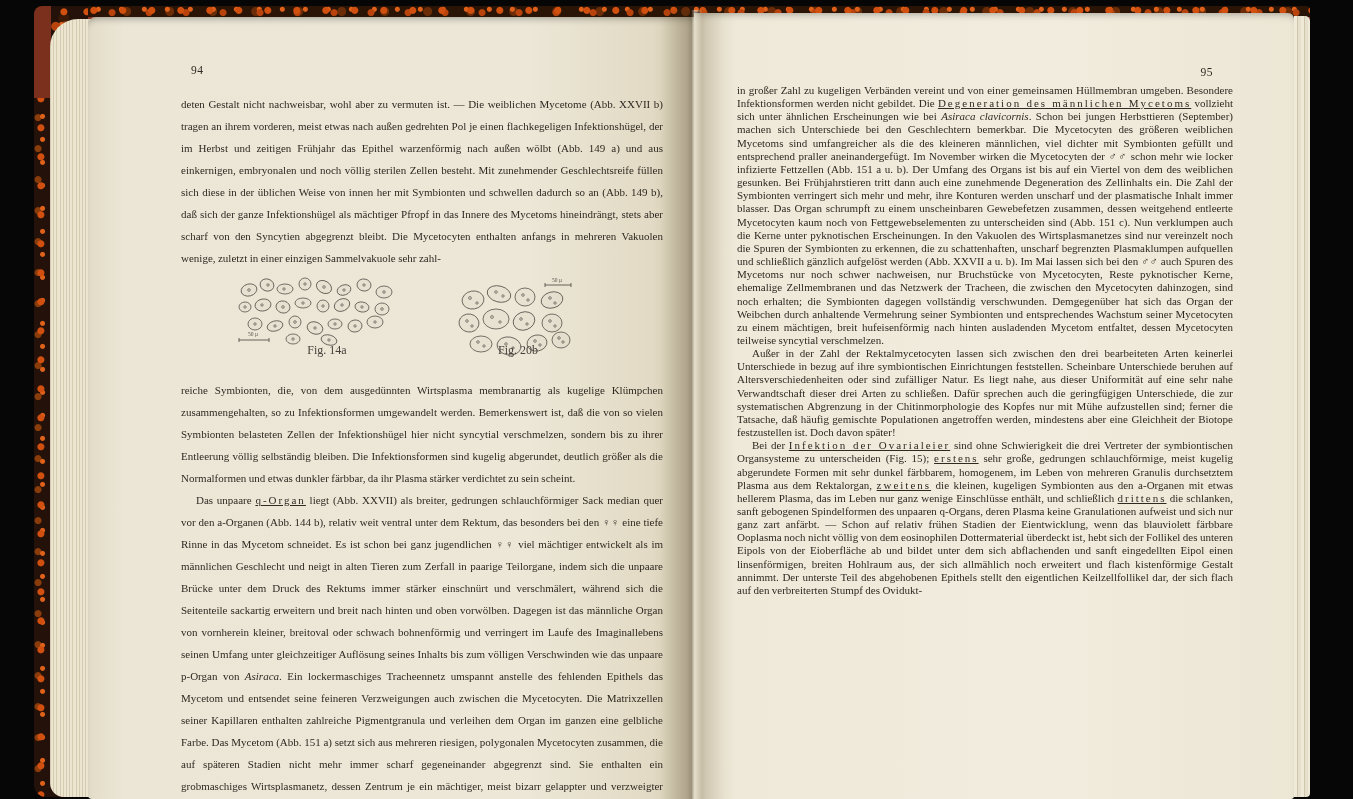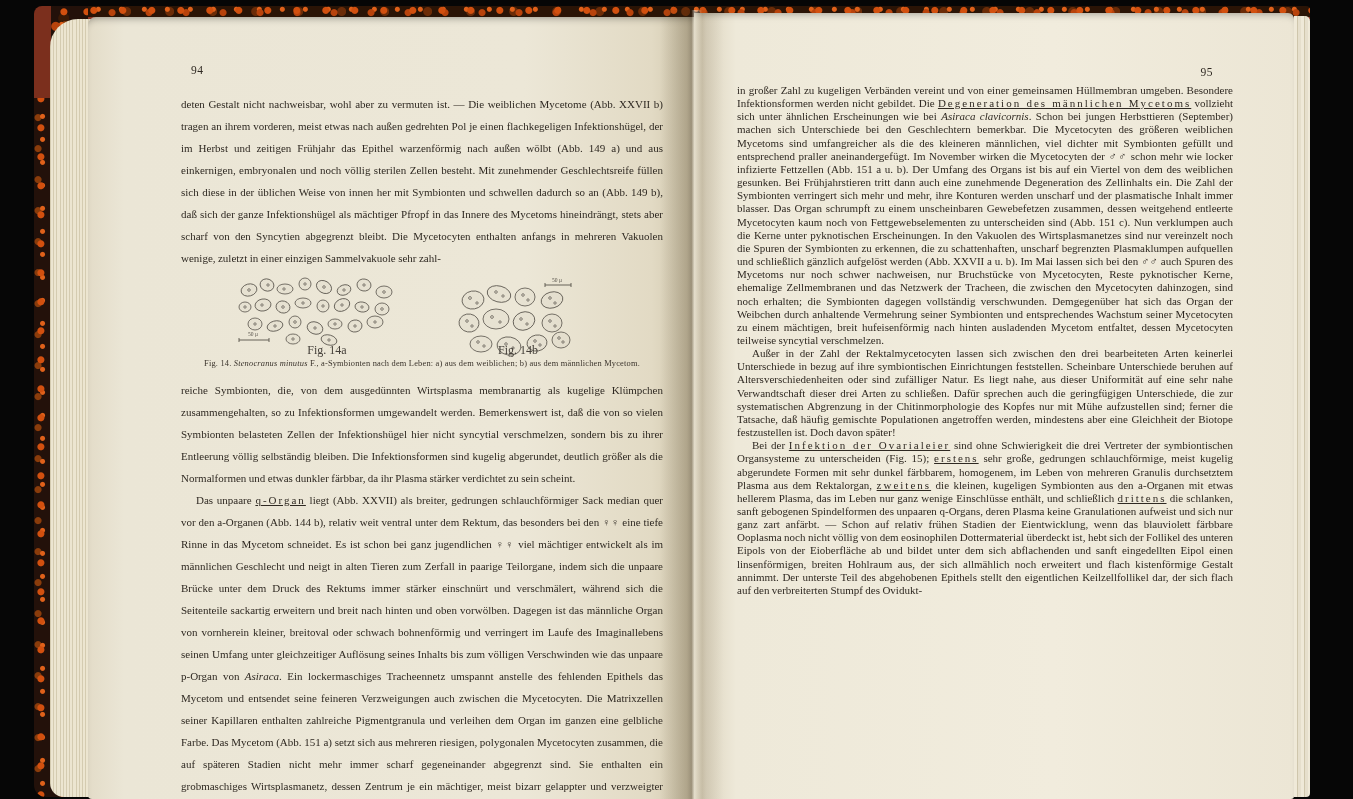--- a/index.html
+++ b/index.html
@@ -226,22 +226,21 @@
         <circle class="nuc" cx="53" cy="66" r="1.3"></circle>
           <circle class="nuc" cx="60" cy="70" r="1.2"></circle>
         <circle class="nuc" cx="82" cy="63" r="1.3"></circle>
           <circle class="nuc" cx="87" cy="67" r="1.2"></circle>
         <circle class="nuc" cx="106" cy="60" r="1.3"></circle>
           <circle class="nuc" cx="110" cy="64" r="1.2"></circle>
       </g>
     </svg>
 
     <div class="fig-sublabel a">Fig. 14a</div>
-    <div class="fig-sublabel b">Fig. 14b</div>
-    <div class="fig-caption">Fig. 14. <em>Stenocranus minutus</em> F., a-Symbionten nach dem Leben: a) aus dem weiblichen; b) aus dem männlichen Mycetom.</div>
+    <div class="fig-sublabel b">Fig. 20b</div>
   </div>
 
   <p>reiche Symbionten, die, von dem ausgedünnten Wirtsplasma membranartig als kugelige Klümpchen zusammengehalten, so zu Infektionsformen umgewandelt werden. Bemerkenswert ist, daß die von so vielen Symbionten belasteten Zellen der Infektionshügel hier nicht syncytial verschmelzen, sondern bis zu ihrer Entleerung völlig selbständig bleiben. Die Infektionsformen sind kugelig abgerundet, deutlich größer als die Normalformen und etwas dunkler färbbar, da ihr Plasma stärker verdichtet zu sein scheint.</p>
 
   <p class="indent">Das unpaare <span class="sperr">q-Organ</span> liegt (Abb. XXVII) als breiter, gedrungen schlauchförmiger Sack median quer vor den a-Organen (Abb. 144 b), relativ weit ventral unter dem Rektum, das besonders bei den ♀♀ eine tiefe Rinne in das Mycetom schneidet. Es ist schon bei ganz jugendlichen ♀♀ viel mächtiger entwickelt als im männlichen Geschlecht und neigt in alten Tieren zum Zerfall in paarige Teilorgane, indem sich die unpaare Brücke unter dem Druck des Rektums immer stärker einschnürt und verschmälert, während sich die Seitenteile sackartig erweitern und breit nach hinten und oben vorwölben. Dagegen ist das männliche Organ von vornherein kleiner, breitoval oder schwach bohnenförmig und verringert im Laufe des Imaginallebens seinen Umfang unter gleichzeitiger Auflösung seines Inhalts bis zum völligen Verschwinden wie das unpaare p-Organ von <em>Asiraca</em>. Ein lockermaschiges Tracheennetz umspannt anstelle des fehlenden Epithels das Mycetom und entsendet seine feineren Verzweigungen auch zwischen die Mycetocyten. Die Matrixzellen seiner Kapillaren enthalten zahlreiche Pigmentgranula und verleihen dem Organ im ganzen eine gelbliche Farbe. Das Mycetom (Abb. 151 a) setzt sich aus mehreren riesigen, polygonalen Mycetocyten zusammen, die auf späteren Stadien nicht mehr immer scharf gegeneinander abgegrenzt sind. Sie enthalten ein grobmaschiges Wirtsplasmanetz, dessen Zentrum je ein mächtiger, meist bizarr gelappter und verzweigter Kern einnimmt, der sich in seinem Gesamtumriß der Form der meist etwas gestreckten Mycetocyten anpaßt. Die <span class="sperr">Symbionten</span> besitzen eine außerordentlich charakteristische, spindelförmige, jedoch leicht geschwungene Gestalt (Abb. 150) und liegen einzeln in den Maschen des Wirtsplasmas. Sie weisen auch im Leben keinerlei Einschlüsse auf. Ihre Größe schwankt etwas, nicht aber ihre sichelartige, scharfkonturierte Form. Die Vermehrungsstadien sind oft</p>
 </div>
 
 <div class="textcol textcol-right">
   <div class="pagenum pagenum-right">95</div>
 

